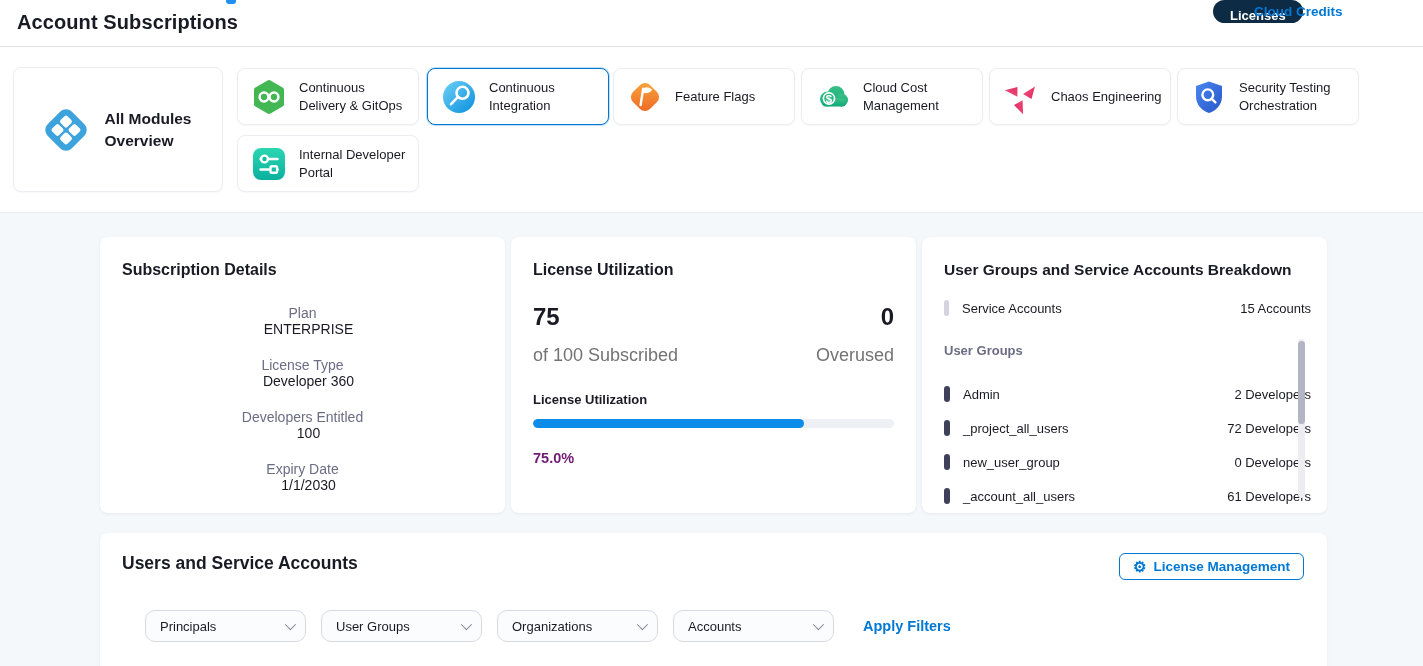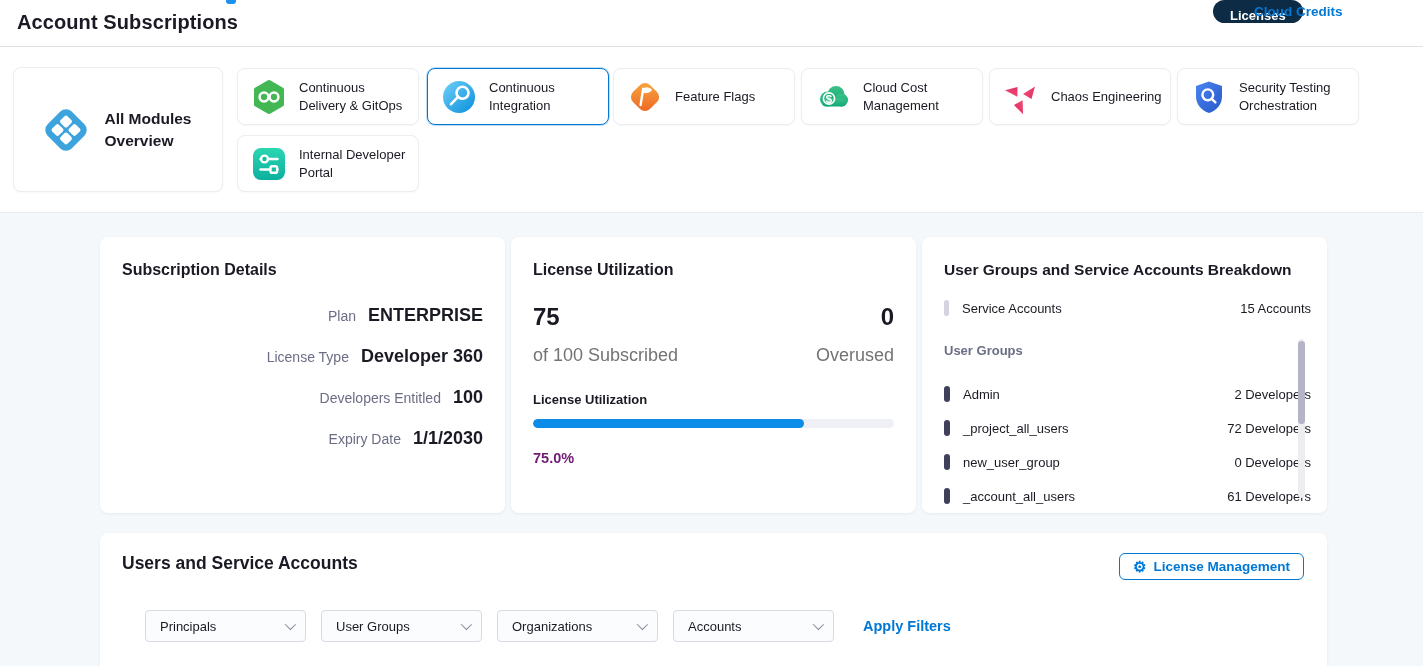--- a/index.html
+++ b/index.html
@@ -39,23 +39,23 @@
   .mod-icon{flex:0 0 36px;width:36px;height:36px;display:flex;align-items:center;justify-content:center;}
 
   
   .main{position:absolute;left:0;top:213px;width:1423px;height:453px;background:#f4f8fb;}
   .card{position:absolute;top:24px;width:405px;height:276px;background:#fff;border-radius:8px;
     box-shadow:0 1px 3px rgba(40,41,61,.07);}
   .card-title{font-size:16px;font-weight:700;margin:24px 22px 0;white-space:nowrap;}
 
   
   .sub-rows{margin:26px 22px 0;}
-  .sub-row{display:flex;justify-content:flex-end;align-items:center;margin-bottom:20px;}
+  .sub-row{display:flex;justify-content:flex-end;align-items:center;margin-bottom:20px;flex-direction:column;}
   .sub-label{font-size:14px;color:var(--muted);}
-  .sub-value{font-size:18px;font-weight:700;color:var(--ink);padding-left:12px;}
+  .sub-value{font-size:14px;font-weight:400;color:var(--ink);padding-left:12px;}
 
   
   .stats-row{display:flex;justify-content:space-between;margin:24px 22px 0;}
   .stat-num{font-size:24px;font-weight:700;}
   .stat-cap{font-size:18px;color:#737373;margin-top:14px;}
   .stat-right{text-align:right;}
   .bar-label{font-size:13px;font-weight:700;margin:26px 22px 0;}
   .bar-track{margin:12px 22px 0;height:9px;background:#eef0f5;border-radius:5px;overflow:hidden;}
   .bar-fill{height:100%;background:var(--bar-blue);border-radius:5px;width:0;}
   .percent{font-size:14.5px;font-weight:700;color:#701a75;margin:22px 22px 0;}
@@ -76,21 +76,21 @@
 
   
   .users-card{position:absolute;left:100px;top:320px;width:1227px;height:160px;background:#fff;
     border-radius:8px 8px 0 0;box-shadow:0 1px 3px rgba(40,41,61,.07);}
   .users-title{position:absolute;left:22px;top:20px;font-size:17.5px;font-weight:700;}
   .lm-button{position:absolute;right:23px;top:20px;height:27px;display:flex;align-items:center;gap:7px;
     padding:0 13px;background:#fff;border:1px solid var(--accent);border-radius:6px;color:var(--accent);
     font-size:13.5px;font-weight:700;cursor:pointer;font-family:"Liberation Sans",sans-serif;}
   .gear{font-size:15px;line-height:1;}
   .filter-row{position:absolute;left:45px;top:77px;display:flex;gap:15px;align-items:center;}
-  .dropdown{width:161px;height:32px;background:#fbfcfe;border:1px solid #d9dbe4;border-radius:4px;
+  .dropdown{width:161px;height:32px;background:#fbfcfe;border:1px solid #d9dbe4;border-radius:10px;
     display:flex;align-items:center;padding:0 12px 0 14px;font-size:13px;cursor:pointer;}
   .chevron{margin-left:auto;width:8px;height:8px;border-right:1.6px solid #83859a;border-bottom:1.6px solid #83859a;
     transform:rotate(45deg) translateY(-2px);}
   .apply-link{margin-left:14px;font-size:14.5px;font-weight:700;color:var(--accent);cursor:pointer;}
 </style>
 </head>
 <body>
 
 <div class="header">
   <span class="clipped-blue"></span>

